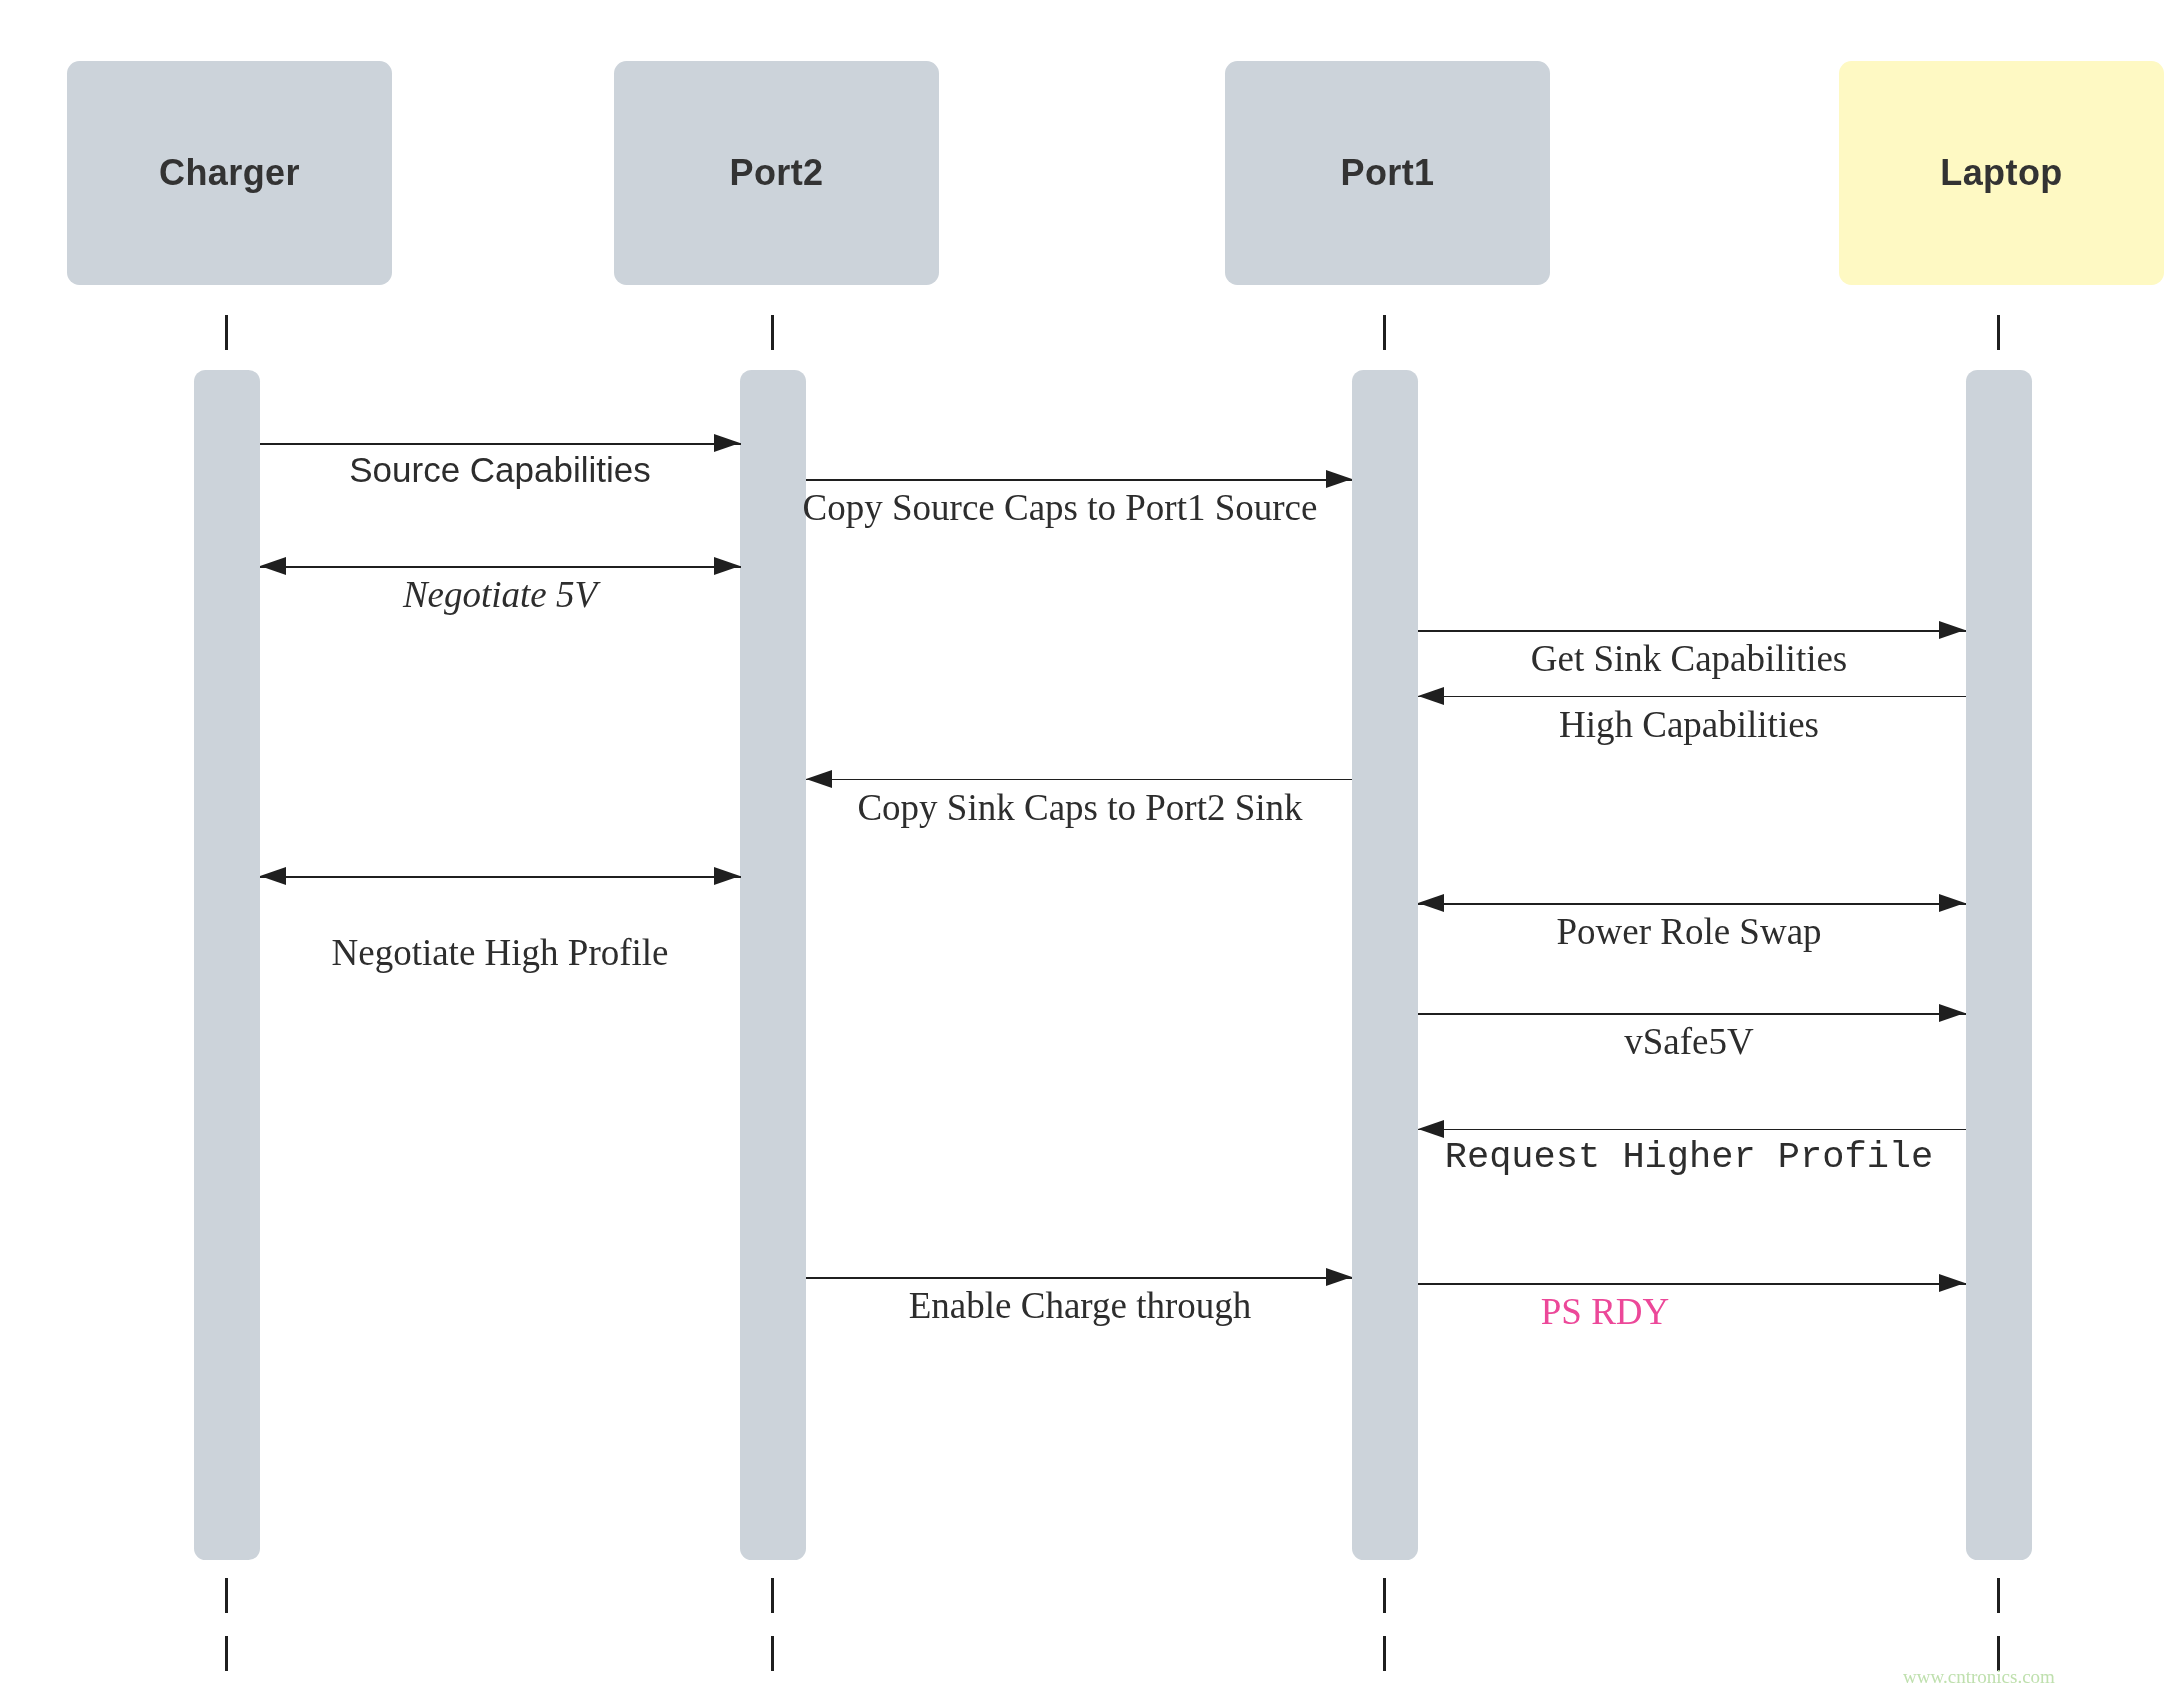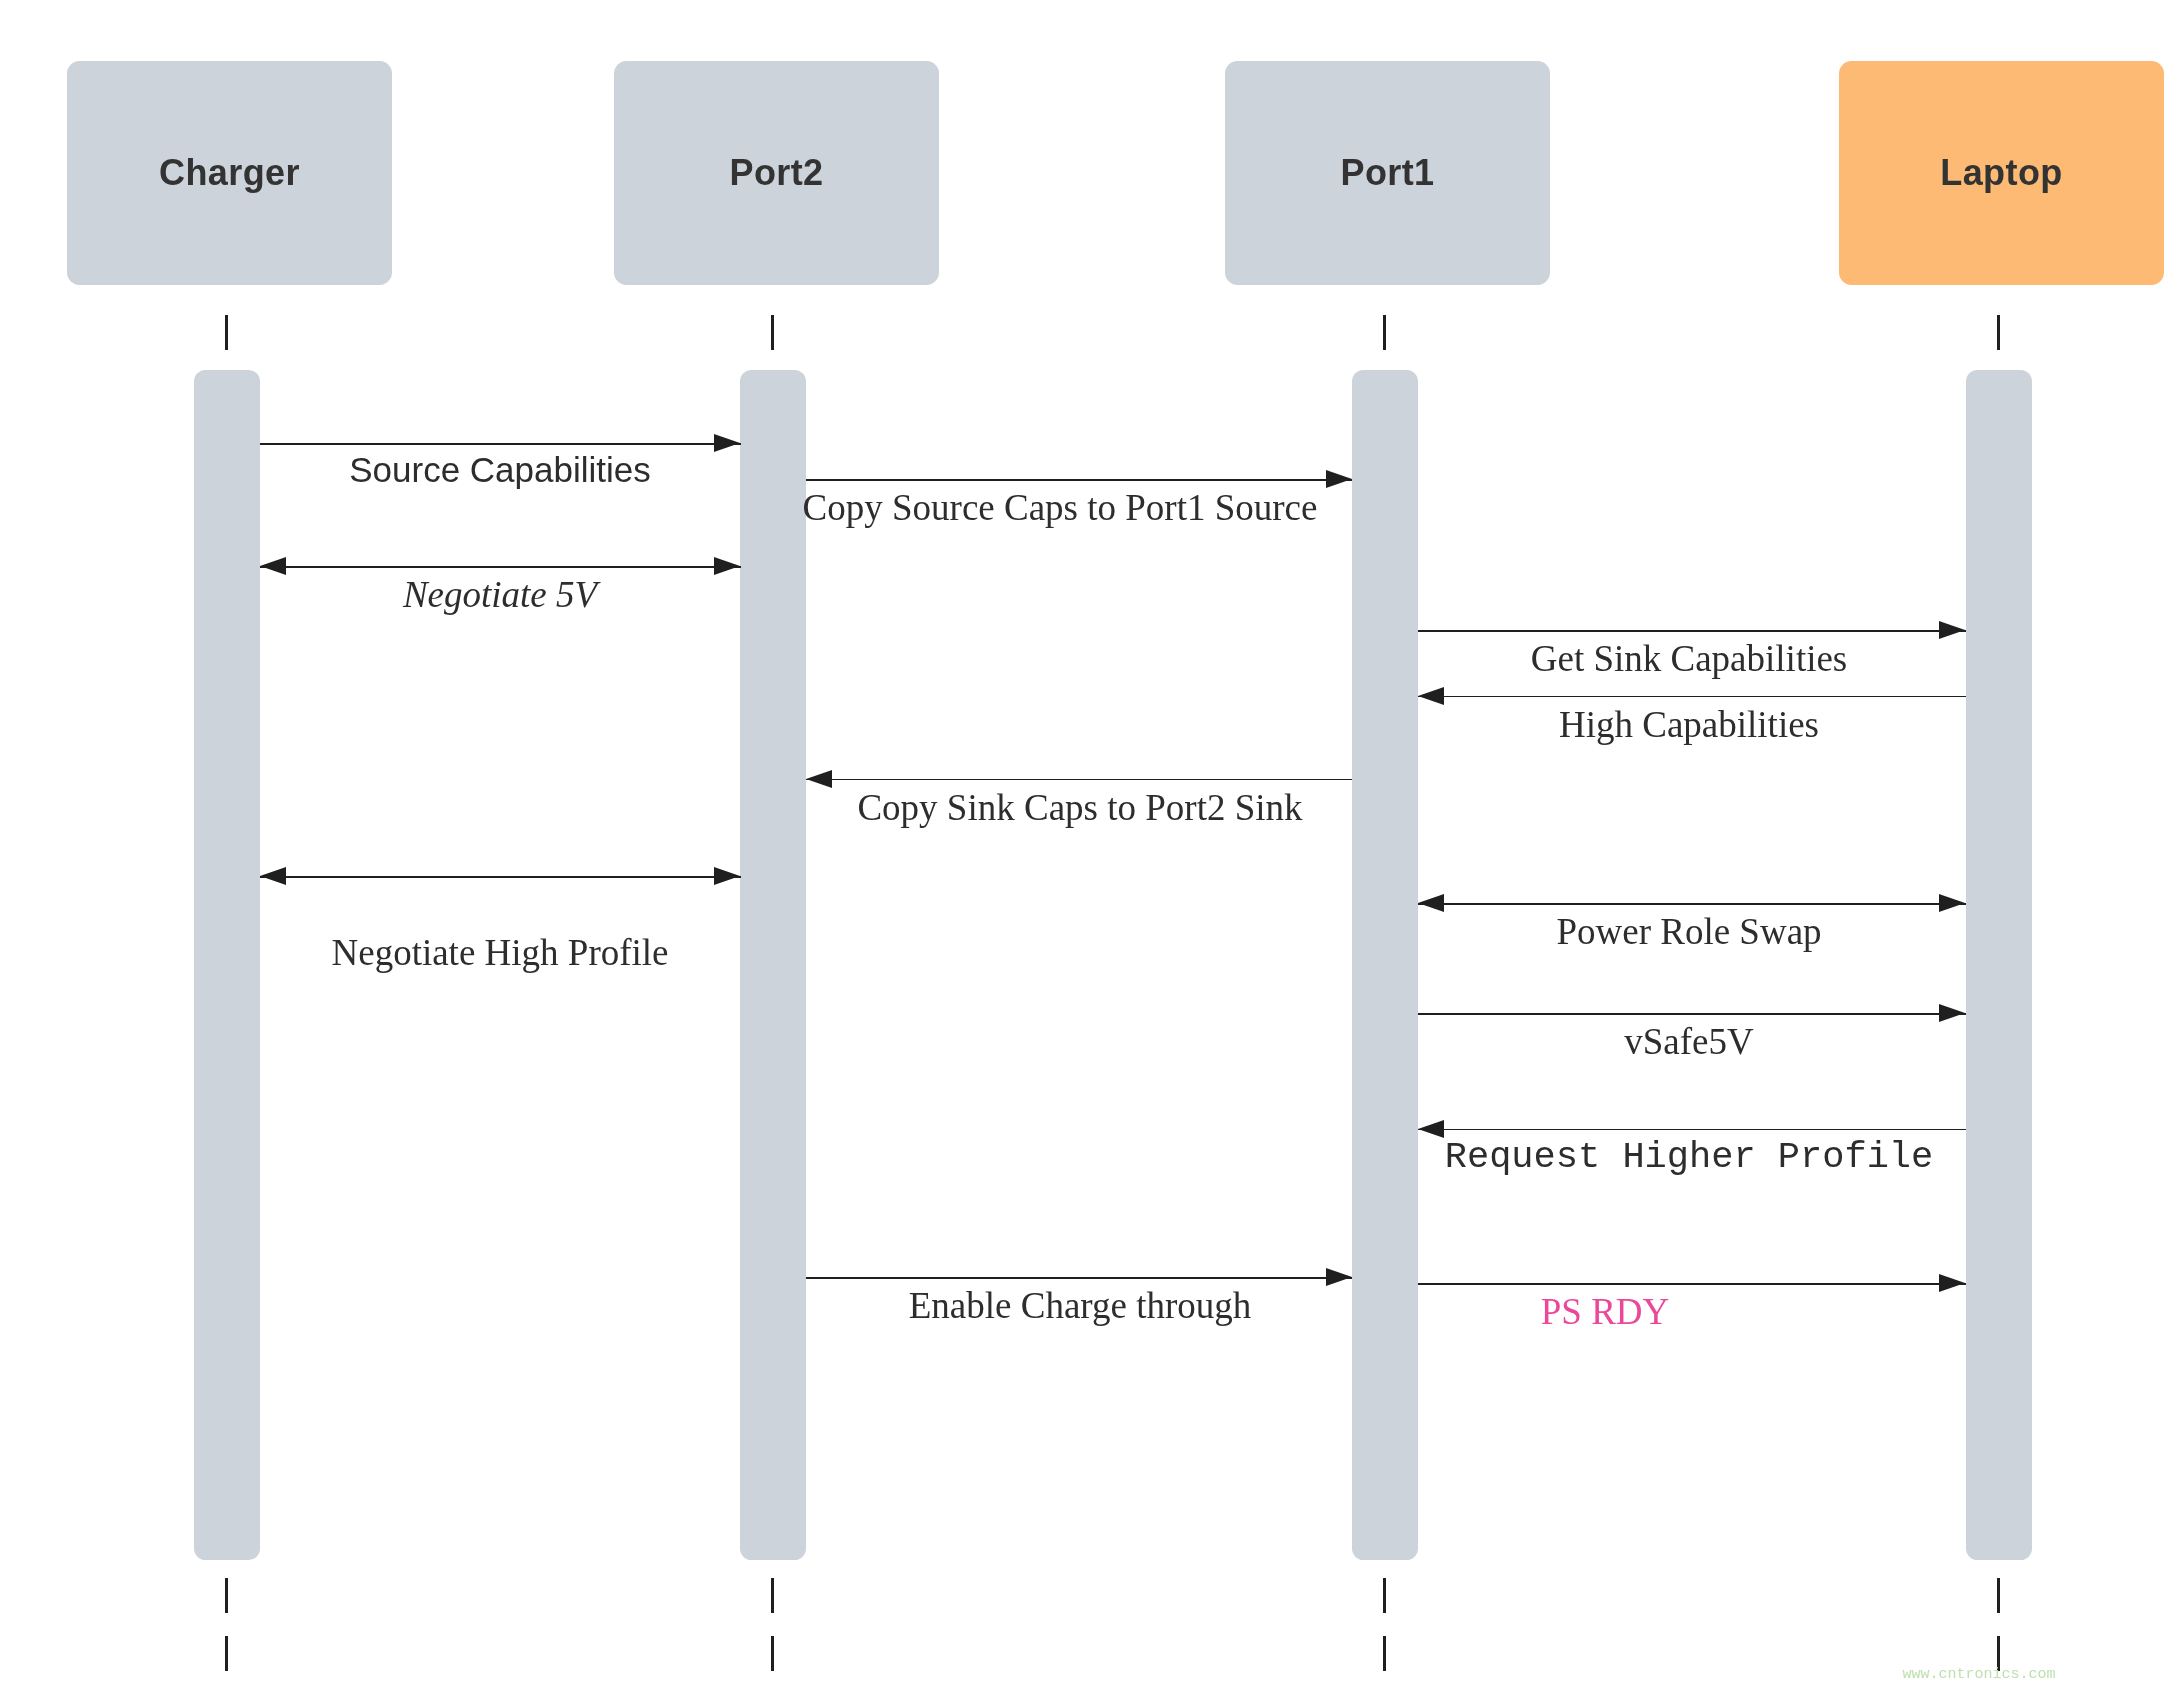--- a/index.html
+++ b/index.html
@@ -88,42 +88,42 @@
     text-align: center;
     top: 7px;
   }
   .msg-label.sans {
     font-family: "Liberation Sans", sans-serif;
     font-size: 35px;
   }
   
   .watermark {
     position: absolute;
-    font-family: Liberation Mono, monospace;
-    font-size: 15px;
+    font-family: Liberation Serif, serif;
+    font-size: 19px;
     color: #bfe0ae;
     white-space: nowrap;
   }
 </style>
 </head>
 <body>
 
 <div id="canvas">
 
   <div id="actor-boxes">
       <div class="actor-box" style="left: 67px; top: 61px; width: 325px; height: 224px; background: rgb(204, 211, 218);">
         <span class="actor-label">Charger</span>
       </div>
       <div class="actor-box" style="left: 614px; top: 61px; width: 325px; height: 224px; background: rgb(204, 211, 218);">
         <span class="actor-label">Port2</span>
       </div>
       <div class="actor-box" style="left: 1225px; top: 61px; width: 325px; height: 224px; background: rgb(204, 211, 218);">
         <span class="actor-label">Port1</span>
       </div>
-      <div class="actor-box" style="left: 1839px; top: 61px; width: 325px; height: 224px; background: #fdba74;">
+      <div class="actor-box" style="left: 1839px; top: 61px; width: 325px; height: 224px; background: #fef9c3;">
         <span class="actor-label">Laptop</span>
       </div>
     </div>
 
   <div id="lifeline-dashes">
       <div class="lifeline-dash" style="left: 225px; top: 315px; height: 35px; background: rgb(31, 31, 31);"></div>
       <div class="lifeline-dash" style="left: 225px; top: 1578px; height: 35px; background: rgb(31, 31, 31);"></div>
       <div class="lifeline-dash" style="left: 225px; top: 1636px; height: 35px; background: rgb(31, 31, 31);"></div>
       <div class="lifeline-dash" style="left: 771px; top: 315px; height: 35px; background: rgb(31, 31, 31);"></div>
       <div class="lifeline-dash" style="left: 771px; top: 1578px; height: 35px; background: rgb(31, 31, 31);"></div>

